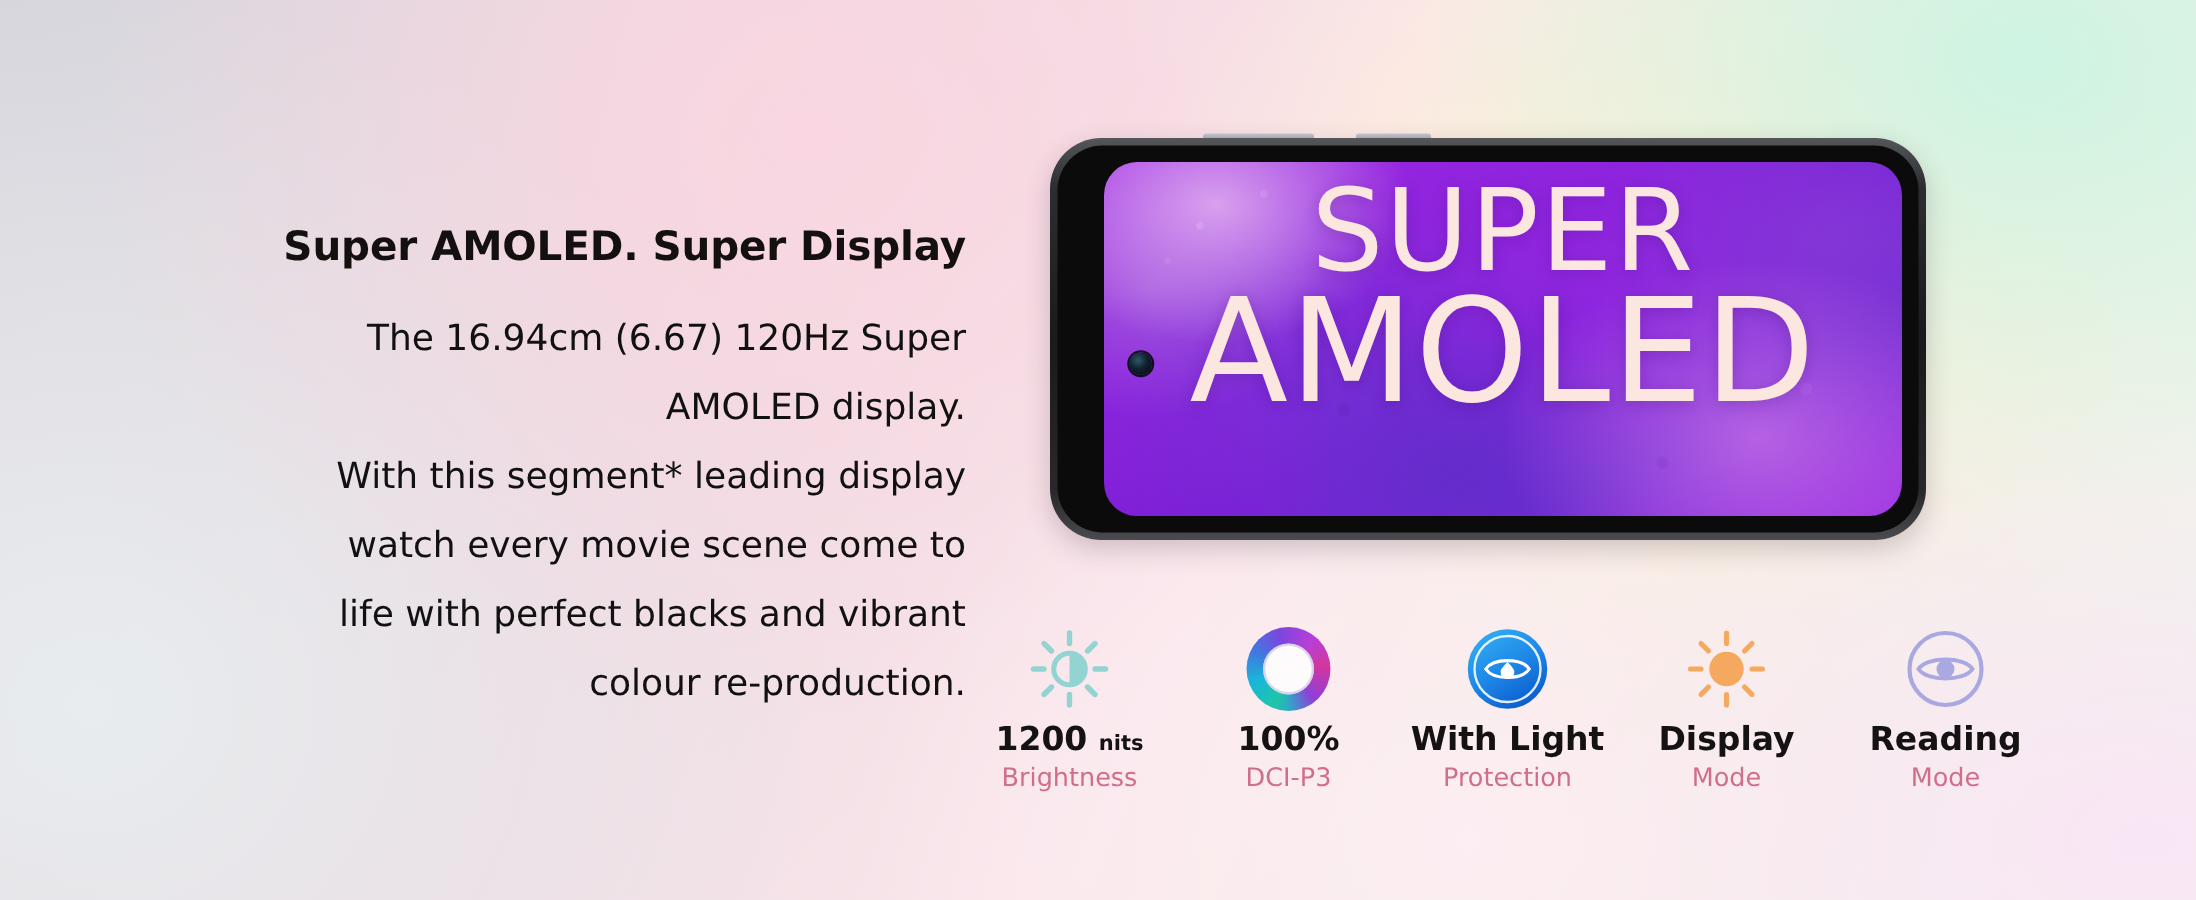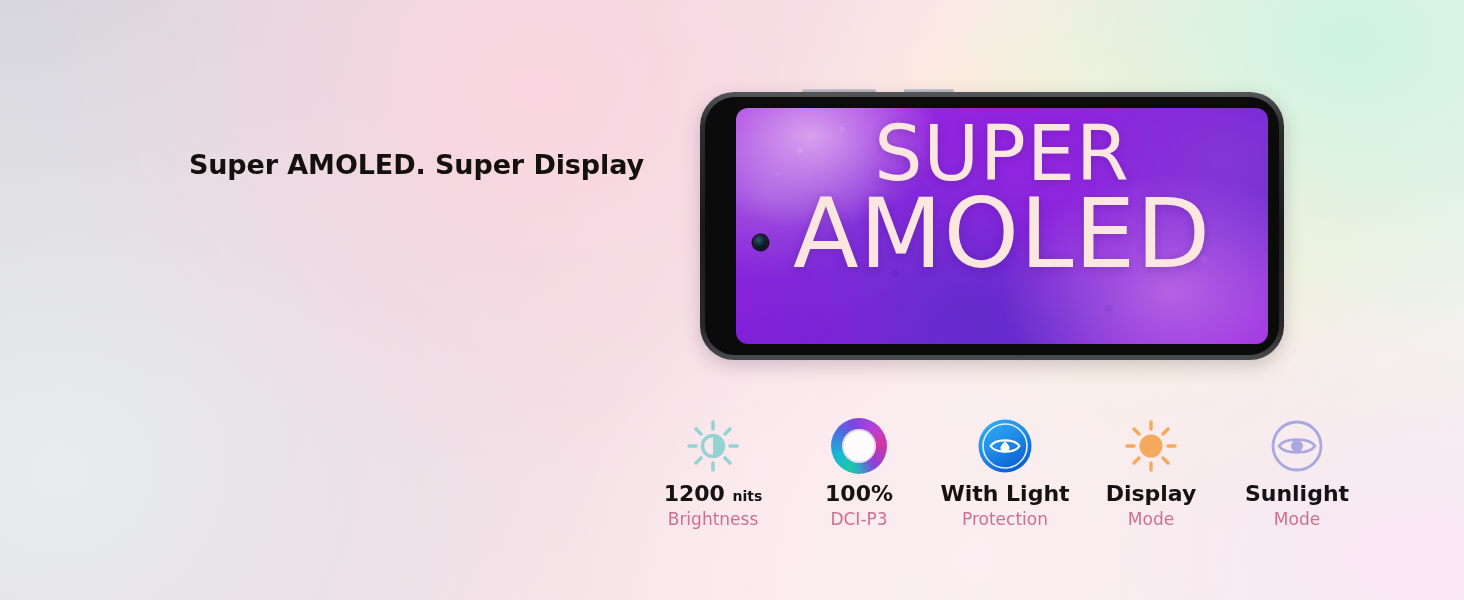--- a/index.html
+++ b/index.html
@@ -67,21 +67,21 @@
   }
   #phone-rim {
     position: absolute;
     left: 5px; top: 5px; right: 5px; bottom: 5px;
     border-radius: 30px;
     background: #0b0b0c;
   }
   #phone-screen {
     position: absolute;
     left: 11px; top: 11px; right: 11px; bottom: 11px;
-    border-radius: 12px;
+    border-radius: 22px;
     overflow: hidden;
     background-color: #8b20d8;
     background-image:
       radial-gradient(ellipse 210px 150px at 14% 12%,  rgba(226,180,240,0.85) 0%, rgba(226,180,240,0) 62%),
       radial-gradient(ellipse 180px 130px at 6% 36%,   rgba(176,120,224,0.55) 0%, rgba(176,120,224,0) 66%),
       radial-gradient(ellipse 260px 180px at 82% 78%,  rgba(218,130,236,0.62) 0%, rgba(218,130,236,0) 66%),
       radial-gradient(ellipse 230px 170px at 92% 22%,  rgba(134,60,214,0.75) 0%, rgba(134,60,214,0) 68%),
       radial-gradient(ellipse 200px 160px at 44% 88%,  rgba(96,46,200,0.80) 0%, rgba(96,46,200,0) 66%),
       radial-gradient(ellipse 260px 190px at 28% 62%,  rgba(118,52,214,0.70) 0%, rgba(118,52,214,0) 68%),
       radial-gradient(ellipse 300px 200px at 64% 30%,  rgba(160,44,230,0.60) 0%, rgba(160,44,230,0) 70%),
@@ -189,20 +189,28 @@
     box-shadow: inset 0 0 0 1.5px rgba(190,180,220,0.55);
   }
 </style>
 </head>
 <body>
 
 <div id="banner">
 
   <div id="copy">
     <h1 id="headline">Super AMOLED. Super Display</h1>
+    <div>
+      <div class="body-line">The 16.94cm (6.67) 120Hz Super</div>
+      <div class="body-line">AMOLED display.</div>
+      <div class="body-line">With this segment* leading display</div>
+      <div class="body-line">watch every movie scene come to</div>
+      <div class="body-line">life with perfect blacks and vibrant</div>
+      <div class="body-line">colour re-production.</div>
+    </div>
   </div>
 
   <div id="phone">
     <div class="side-btn" id="btn-volume"></div>
     <div class="side-btn" id="btn-power"></div>
     <div id="phone-body">
       <div id="phone-rim">
         <div id="phone-screen">
           <div id="screen-noise"></div>
           <div id="screen-text">
@@ -289,18 +297,18 @@
     </div>
 
     <div class="feature">
       <div class="feat-icon">
         <svg width="56" height="56" viewBox="0 0 56 56" aria-hidden="true">
           <circle cx="28" cy="28" r="24" fill="none" stroke="#a9a8e0" stroke-width="2.8"></circle>
           <path d="M10 28 C15.5 19.5, 40.5 19.5, 46 28 C40.5 36.5, 15.5 36.5, 10 28 Z" fill="none" stroke="#a9a8e0" stroke-width="2.6"></path>
           <circle cx="28" cy="28" r="6" fill="#a9a8e0"></circle>
         </svg>
       </div>
-      <div class="feat-main"><span>Sunlight</span></div>
+      <div class="feat-main"><span>Reading</span></div>
       <div class="feat-sub">Mode</div>
     </div>
 
   </div>
 </div>
 
 </body></html>

